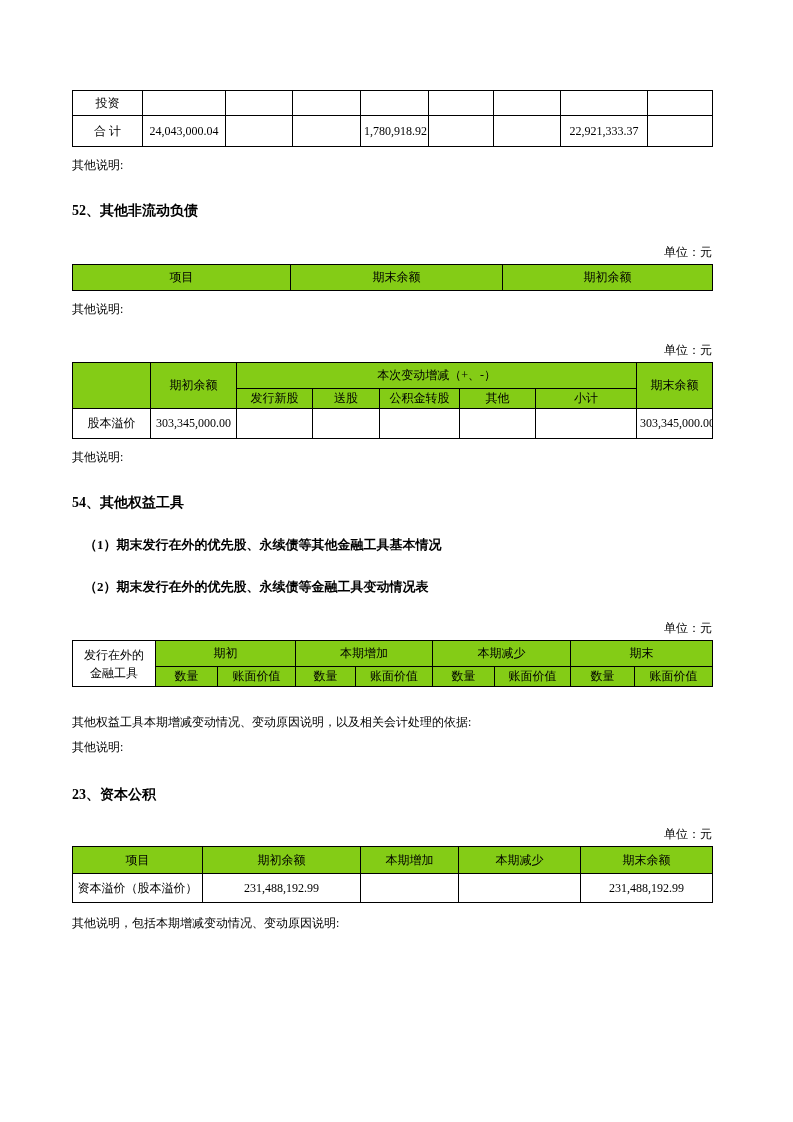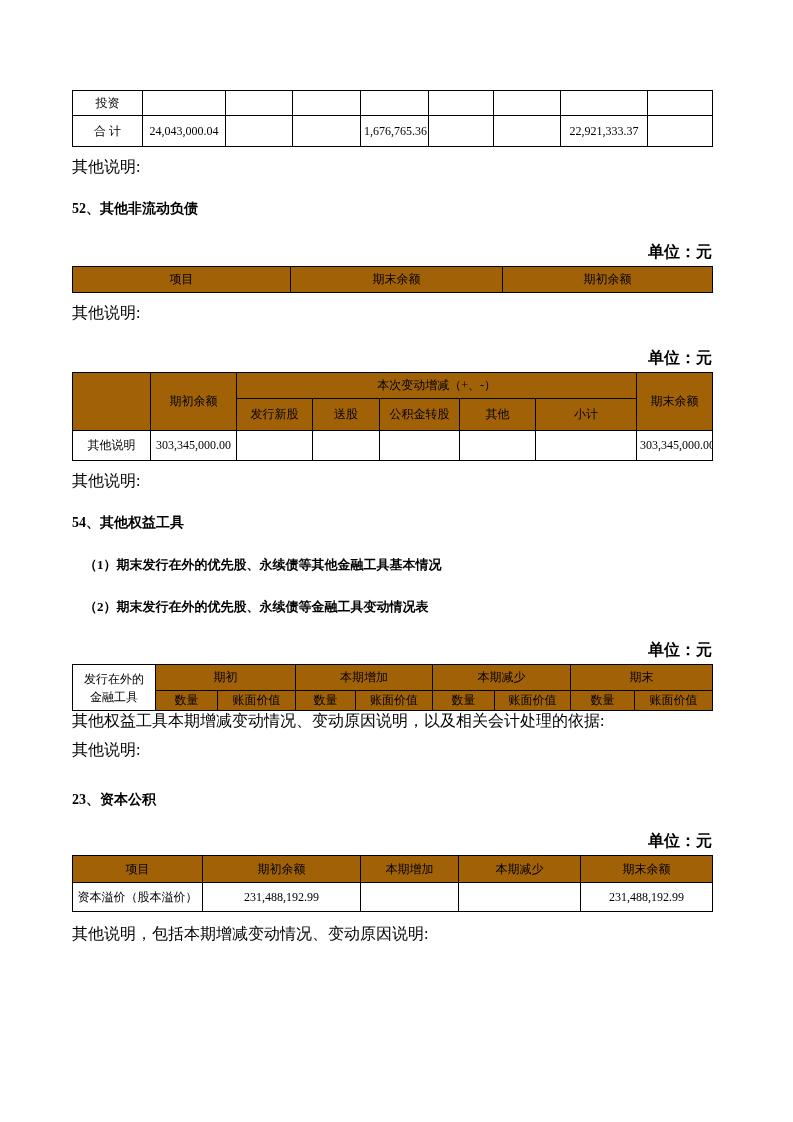--- a/index.html
+++ b/index.html
@@ -11,29 +11,29 @@
   }
   .page { padding:90px 73px 0 72px; }
 
   table.tbl { border-collapse:collapse; table-layout:fixed; width:640px; }
   table.tbl td {
     border:1px solid #000;
     font-size:12px; line-height:1.25;
     text-align:center; vertical-align:middle;
     padding:2px 3px; overflow:hidden; white-space:nowrap;
   }
-  td.hd { background:#a16207; }
+  td.hd { background:#84cc16; }
   td.lbl { text-align:left; white-space:normal; }
   td.num { font-size:11px; }
   .two-line { display:block; line-height:1.5; }
 
-  .note { font-size:16px; margin-top:10px; }
-  .sec-title { font-size:14px; font-weight:bold; margin-top:22px; }
+  .note { font-size:12px; margin-top:10px; }
+  .sec-title { font-size:14px; font-weight:bold; margin-top:28px; }
   .sub-title { font-size:13px; font-weight:bold; margin-top:24px; padding-left:12px;font-family:Liberation Serif, serif; }
-  .unit { width:640px; font-size:16px; text-align:right; margin-top:24px; margin-bottom:3px;font-weight:bold; }
+  .unit { width:640px; font-size:12px; text-align:right; margin-top:24px; margin-bottom:3px; }
 </style>
 </head>
 <body>
 
 <div class="page">
 
   <table class="tbl">
     <colgroup>
       <col style="width:70px">
         <col style="width:83px">
@@ -55,21 +55,21 @@
         <td></td>
         <td></td>
         <td></td>
         <td></td>
       </tr>
       <tr style="height:31px">
         <td class="lbl">合 计</td>
         <td class="num">24,043,000.04</td>
         <td></td>
         <td></td>
-        <td class="num">1,676,765.36</td>
+        <td class="num">1,780,918.92</td>
         <td></td>
         <td></td>
         <td class="num">22,921,333.37</td>
         <td></td>
       </tr>
     </tbody>
   </table>
   <p class="note">其他说明:</p>
 
   <div class="sec-title">52、其他非流动负债</div>
@@ -102,29 +102,29 @@
         <col style="width:101px">
         <col style="width:76px">
     </colgroup>
     <tbody>
       <tr style="height:26px">
         <td class="hd" rowspan="2"></td>
         <td class="hd" rowspan="2">期初余额</td>
         <td class="hd" colspan="5">本次变动增减（+、-）</td>
         <td class="hd" rowspan="2">期末余额</td>
       </tr>
-      <tr style="height:32px">
+      <tr style="height:20px">
         <td class="hd">发行新股</td>
         <td class="hd">送股</td>
         <td class="hd">公积金转股</td>
         <td class="hd">其他</td>
         <td class="hd">小计</td>
       </tr>
       <tr style="height:30px">
-        <td class="lbl">其他说明</td>
+        <td class="lbl">股本溢价</td>
         <td class="num">303,345,000.00</td>
         <td></td>
         <td></td>
         <td></td>
         <td></td>
         <td></td>
         <td class="num">303,345,000.00</td>
       </tr>
     </tbody>
   </table>
@@ -162,21 +162,21 @@
         <td class="hd">账面价值</td>
         <td class="hd">数量</td>
         <td class="hd">账面价值</td>
         <td class="hd">数量</td>
         <td class="hd">账面价值</td>
         <td class="hd">数量</td>
         <td class="hd">账面价值</td>
       </tr>
     </tbody>
   </table>
-  <p class="note" style="margin-top:0">其他权益工具本期增减变动情况、变动原因说明，以及相关会计处理的依据:</p>
+  <p class="note" style="margin-top:27px">其他权益工具本期增减变动情况、变动原因说明，以及相关会计处理的依据:</p>
   <p class="note" style="margin-top:8px">其他说明:</p>
 
   <div class="sec-title" style="margin-top:30px">23、资本公积</div>
   <div class="unit" style="margin-top:22px">单位：元</div>
   <table class="tbl">
     <colgroup>
       <col style="width:130px">
         <col style="width:158px">
         <col style="width:98px">
       <col style="width:122px">

